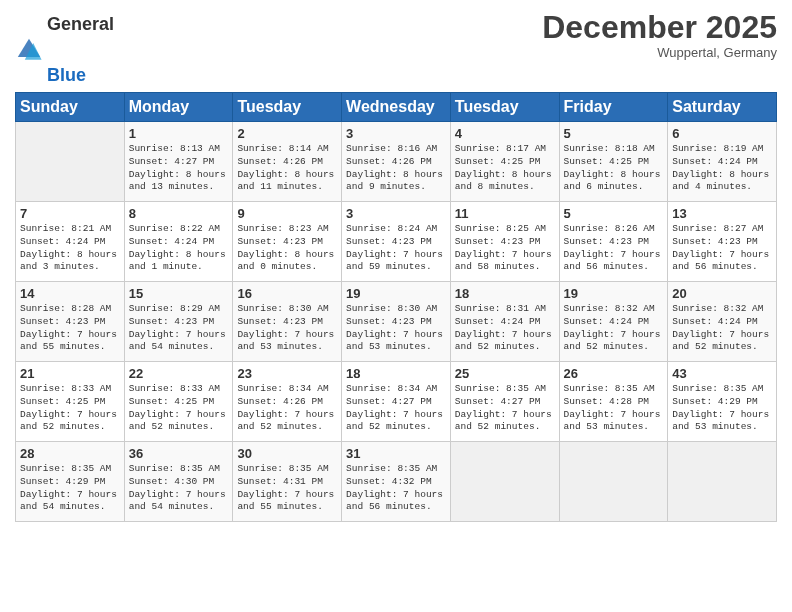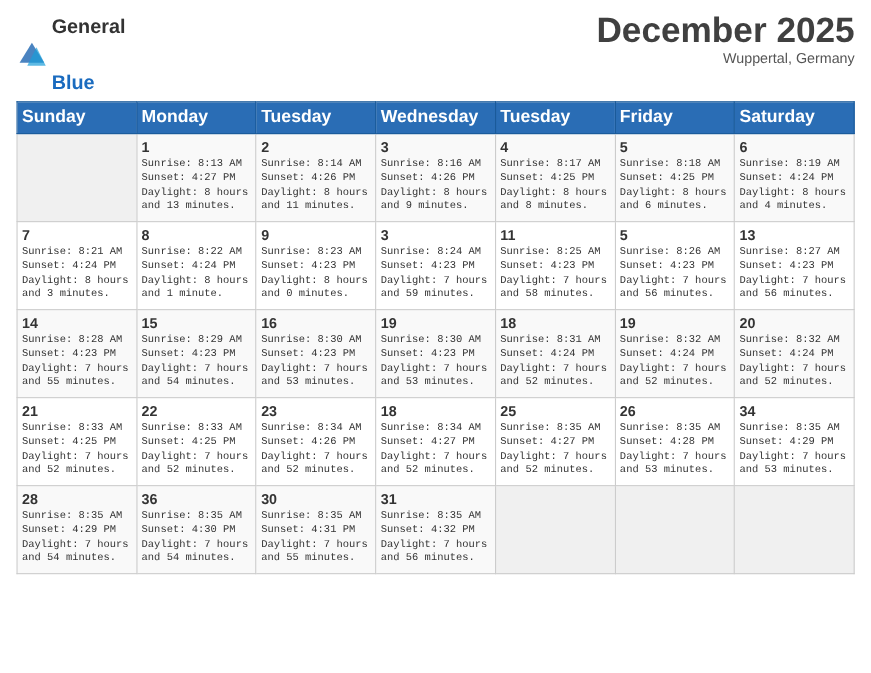--- a/index.html
+++ b/index.html
@@ -237,21 +237,21 @@
           </td>
           <td>
             <div class="day-number">25</div>
             <div class="day-detail">Sunrise: 8:35 AM<br>Sunset: 4:27 PM<br>Daylight: 7 hours and 52 minutes.</div>
           </td>
           <td>
             <div class="day-number">26</div>
             <div class="day-detail">Sunrise: 8:35 AM<br>Sunset: 4:28 PM<br>Daylight: 7 hours and 53 minutes.</div>
           </td>
           <td>
-            <div class="day-number">34</div>
+            <div class="day-number">43</div>
             <div class="day-detail">Sunrise: 8:35 AM<br>Sunset: 4:29 PM<br>Daylight: 7 hours and 53 minutes.</div>
           </td>
         </tr>
         <tr>
           <td>
             <div class="day-number">28</div>
             <div class="day-detail">Sunrise: 8:35 AM<br>Sunset: 4:29 PM<br>Daylight: 7 hours and 54 minutes.</div>
           </td>
           <td>
             <div class="day-number">36</div>

